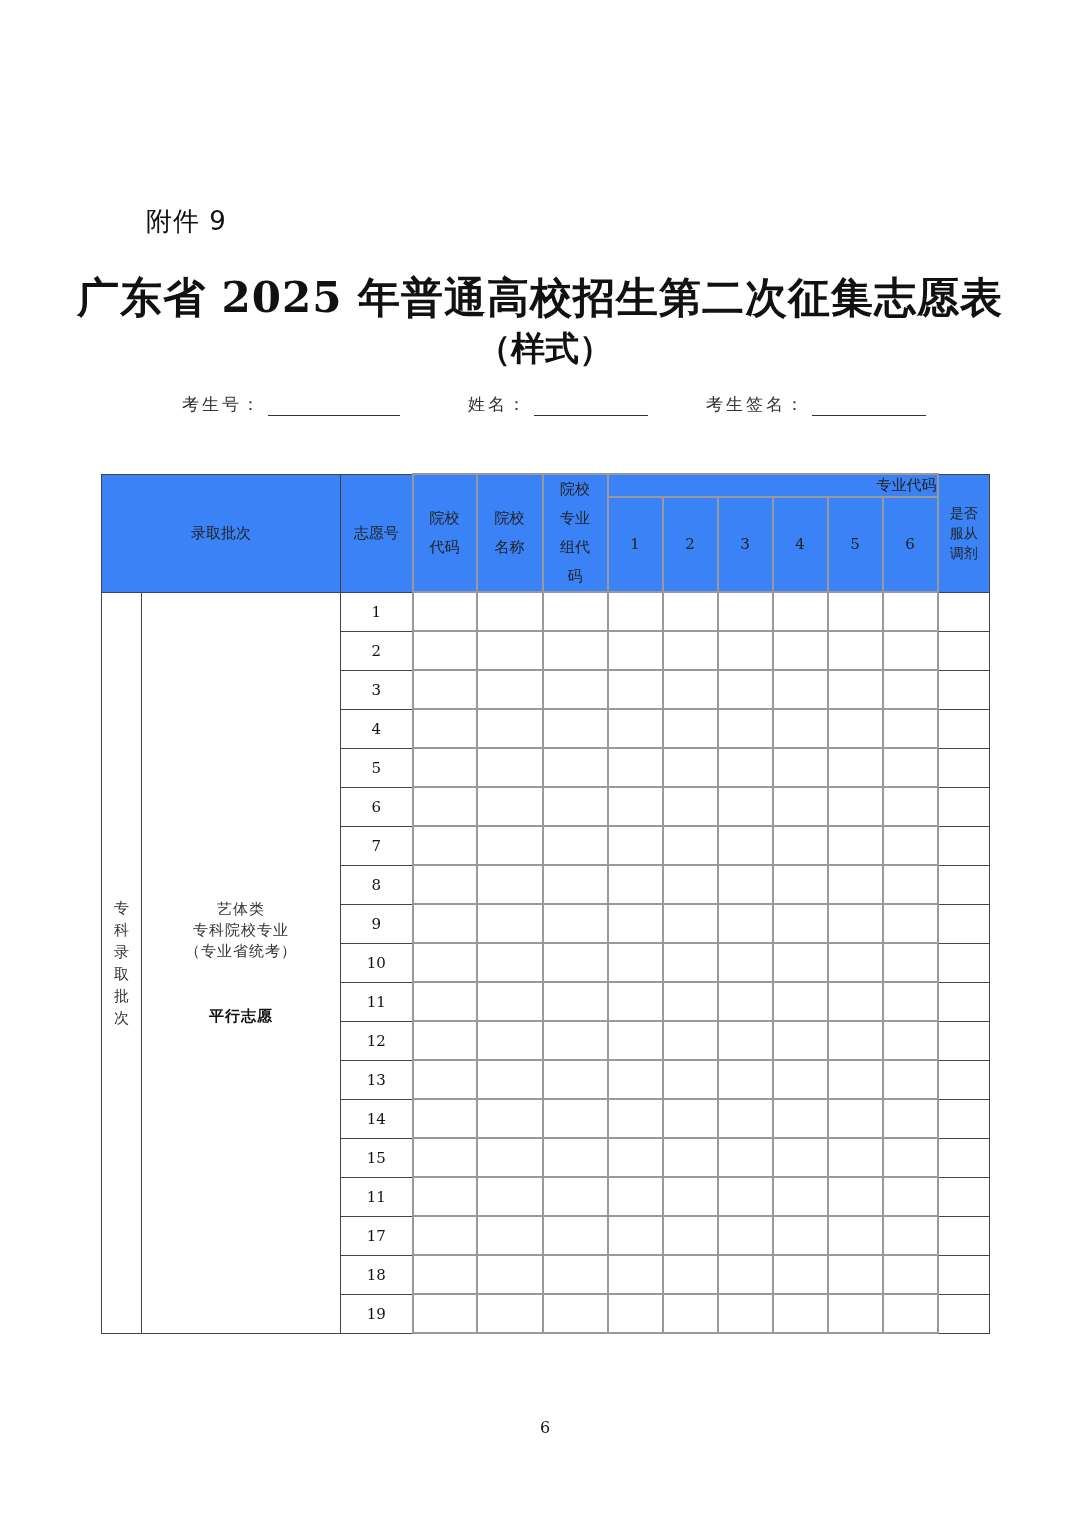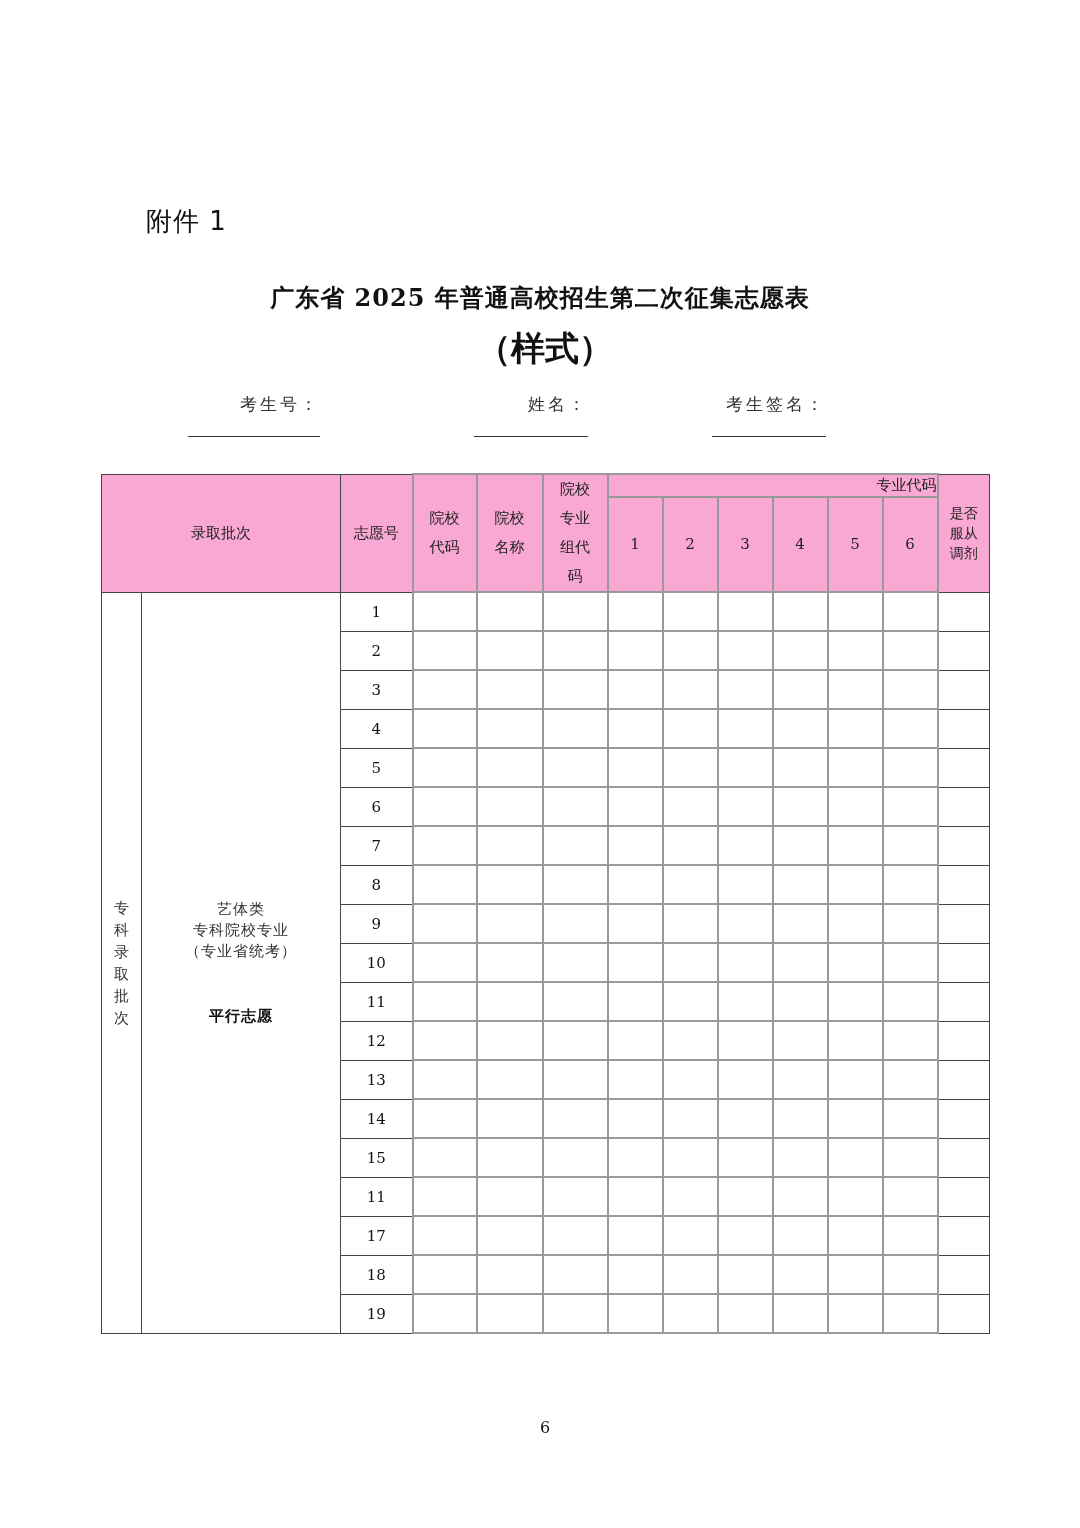--- a/index.html
+++ b/index.html
@@ -1,43 +1,43 @@
 <!DOCTYPE html>
 <html><head>
 <meta charset="utf-8">
 <style>
   html, body { margin: 0; padding: 0; background: #ffffff; }
   body { width: 1080px; height: 1528px; position: relative; overflow: hidden;
          font-family: "DejaVu Serif", "Liberation Serif", serif; color: #111; }
   .attach { position: absolute; left: 146px; top: 204px; font-size: 26px;
             font-family: "DejaVu Sans", "Liberation Sans", sans-serif; letter-spacing: 1px; }
   .title { position: absolute; left: 0; width: 1080px; top: 272px; text-align: center;
-           font-size: 24px; font-weight: bold; line-height: 52px; letter-spacing: 1px;
+           font-size: 42px; font-weight: bold; line-height: 52px; letter-spacing: 1px;
            font-family: "DejaVu Serif", "Liberation Serif", serif; }
   .subtitle { position: absolute; left: 0; width: 1090px; top: 325px; text-align: center;
               font-size: 34px; font-weight: bold; line-height: 46px; }
   .info { position: absolute; top: 393px; font-size: 17px; letter-spacing: 3px;
-          font-family: "DejaVu Sans", "Liberation Sans", sans-serif; color: #333; display: flex; align-items: flex-end; flex-direction: column; }
+          font-family: "DejaVu Sans", "Liberation Sans", sans-serif; color: #333; display: flex; align-items: flex-end; }
   .info .line { display: inline-block; border-bottom: 1px solid #333; height: 20px; margin-left: 6px; }
   table.form { position: absolute; left: 101px; top: 473px; border-collapse: collapse; table-layout: fixed; }
   table.form td { border: 1px solid #444; padding: 0; text-align: center; vertical-align: middle; }
   table.form td.inner { border-color: #999; border-width: 2px; }
-  .hdr td { background: #f9a8d4; font-family: "DejaVu Sans", "Liberation Sans", sans-serif; font-size: 15px; color: #222; line-height: 29px; }
+  .hdr td { background: #3b82f6; font-family: "DejaVu Sans", "Liberation Sans", sans-serif; font-size: 15px; color: #222; line-height: 29px; }
   .hdr td.small { font-size: 14px; line-height: 20px; text-align: center; }
   .body td { height: 37px; font-size: 15px; }
   .vtext { font-size: 15px; line-height: 22px; width: 16px; margin: 0 auto; color: #333;
            font-family: "DejaVu Serif", "Liberation Serif", serif; }
   .catcell { font-size: 15px; line-height: 21px; color: #333; letter-spacing: 1px; }
   .catcell .bold { font-weight: bold; color: #111; margin-top: 44px; }
   .pageno { position: absolute; left: 0; width: 1090px; top: 1418px; text-align: center; font-size: 16px; }
 </style>
 </head>
 <body>
 
-<div class="attach">附件 1</div>
+<div class="attach">附件 9</div>
 <div class="title">广东省 2025 年普通高校招生第二次征集志愿表</div>
 <div class="subtitle">（样式）</div>
 
 <div class="info" style="left:182px;">
   <span>考生号：</span>
   <span class="line" style="width:132px;"></span>
 </div>
 <div class="info" style="left:468px;">
   <span>姓名：</span>
   <span class="line" style="width:114px;"></span>

